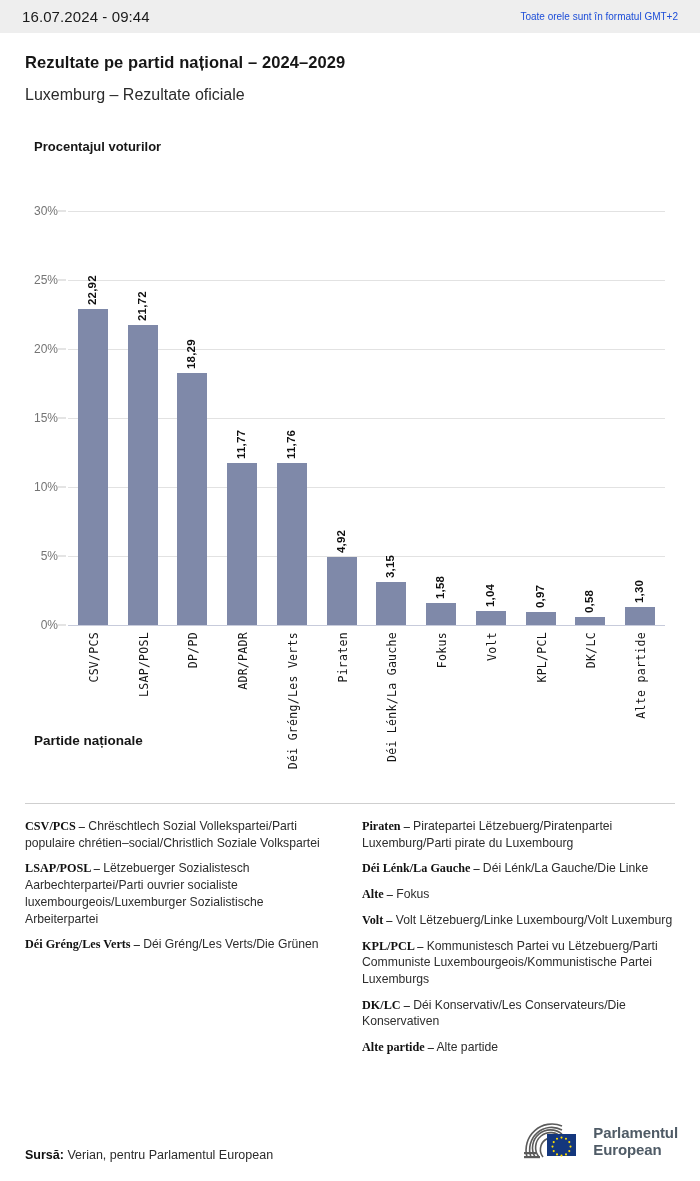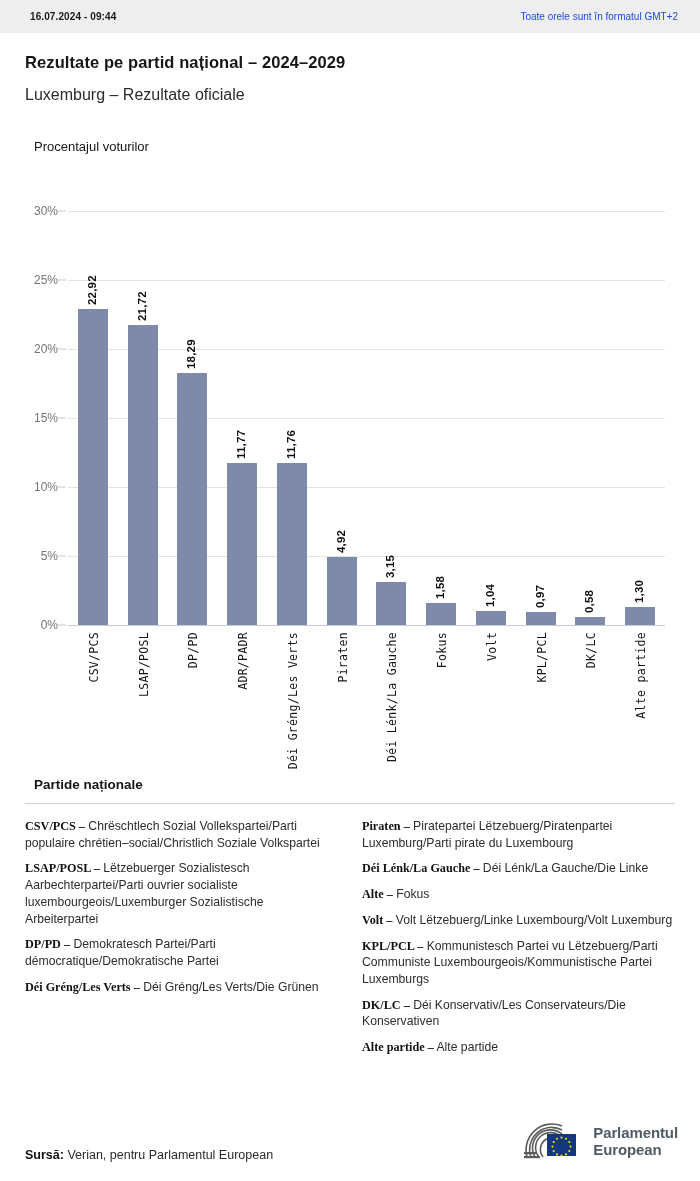--- a/index.html
+++ b/index.html
@@ -21,25 +21,24 @@
     position: absolute;
     left: 0; top: 0;
     width: 700px; height: 33px;
     background: #eeeeee;
     display: flex;
     align-items: center;
     box-sizing: border-box;
     padding: 0 22px;
   }
   #topbar .ts {
-    font-size: 10px;
-    font-weight: bold;
+    font-size: 15px;
+    font-weight: normal;
     color: #1a1a1a;
     letter-spacing: .1px;
-    margin-left: 8px;
   }
   #topbar .tz {
     margin-left: auto;
     font-size: 10px;
     color: #1d4ed8;
   }
 
   
   #title {
     position: absolute;
@@ -53,21 +52,21 @@
     position: absolute;
     left: 25px; top: 86px;
     font-size: 16px;
     color: #2b2b2b;
     font-weight: normal;
   }
   #chart-heading {
     position: absolute;
     left: 34px; top: 139px;
     font-size: 13px;
-    font-weight: normal;
+    font-weight: bold;
     color: #161616;
   }
 
   
   #chart {
     position: absolute;
     left: 0; top: 0;
     width: 700px; height: 770px;
   }
   .plot {
@@ -129,21 +128,21 @@
     writing-mode: vertical-rl;
     transform: rotate(180deg);
     white-space: nowrap;
     font-family: "DejaVu Sans Mono", "Liberation Mono", monospace;
     letter-spacing: .3px;
   }
 
   
   #legend-title {
     position: absolute;
-    left: 34px; top: 777px;
+    left: 34px; top: 733px;
     font-size: 13.5px;
     font-weight: bold;
     color: #161616;
   }
   #legend-divider {
     position: absolute;
     left: 25px; top: 803px;
     width: 650px; height: 1px;
     background: #cfcfcf;
   }
@@ -268,21 +267,20 @@
     <div class="barval" style="left: 583.375px; top: 570.996px; height: 42px; display: flex; align-items: flex-start;">0,58</div>
     <div class="barval" style="left: 633.125px; top: 561.06px; height: 42px; display: flex; align-items: flex-start;">1,30</div>
   </div>
 
 <div id="legend-title">Partide naționale</div>
 <div id="legend-divider"></div>
 <div id="legend">
   <div class="legend-col" id="legend-left">
       <div class="legend-item"><b>CSV/PCS –</b><span> Chrëschtlech Sozial Vollekspartei/Parti populaire chrétien–social/Christlich Soziale Volkspartei</span></div>
       <div class="legend-item"><b>LSAP/POSL –</b><span> Lëtzebuerger Sozialistesch Aarbechterpartei/Parti ouvrier socialiste luxembourgeois/Luxemburger Sozialistische Arbeiterpartei</span></div>
-      <div class="legend-item"><b>DP/PD –</b><span> Demokratesch Partei/Parti démocratique/Demokratische Partei</span></div>
       <div class="legend-item"><b>Déi Gréng/Les Verts –</b><span> Déi Gréng/Les Verts/Die Grünen</span></div>
     </div>
   <div class="legend-col" id="legend-right">
       <div class="legend-item"><b>Piraten –</b><span> Piratepartei Lëtzebuerg/Piratenpartei Luxemburg/Parti pirate du Luxembourg</span></div>
       <div class="legend-item"><b>Déi Lénk/La Gauche –</b><span> Déi Lénk/La Gauche/Die Linke</span></div>
       <div class="legend-item"><b>Alte –</b><span> Fokus</span></div>
       <div class="legend-item"><b>Volt –</b><span> Volt Lëtzebuerg/Linke Luxembourg/Volt Luxemburg</span></div>
       <div class="legend-item"><b>KPL/PCL –</b><span> Kommunistesch Partei vu Lëtzebuerg/Parti Communiste Luxembourgeois/Kommunistische Partei Luxemburgs</span></div>
       <div class="legend-item"><b>DK/LC –</b><span> Déi Konservativ/Les Conservateurs/Die Konservativen</span></div>
       <div class="legend-item"><b>Alte partide –</b><span> Alte partide</span></div>

